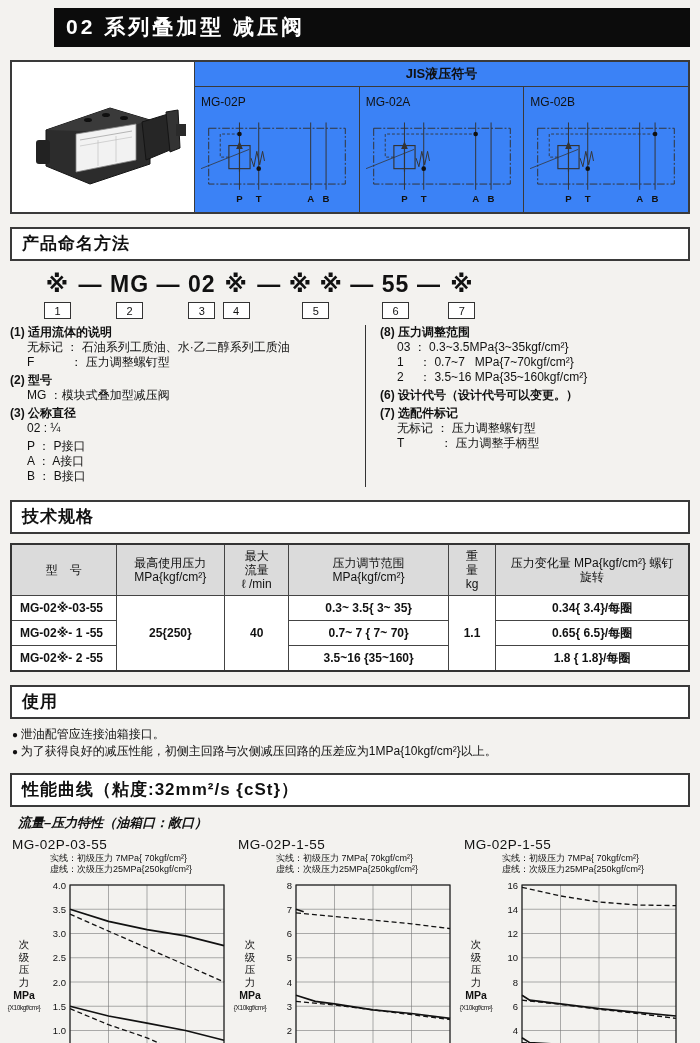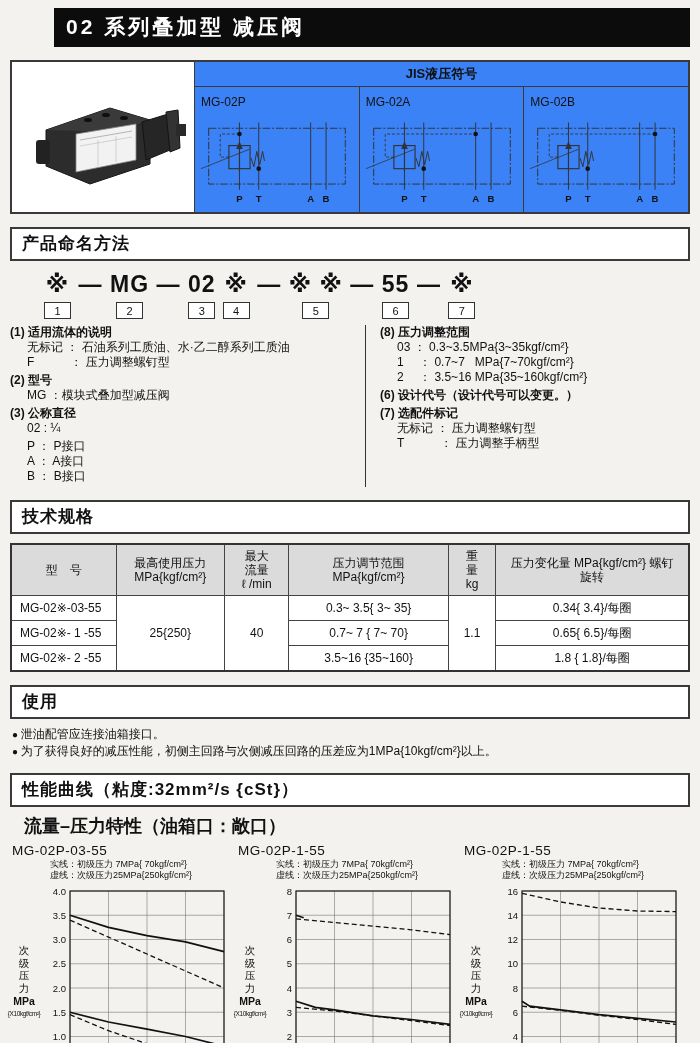--- a/index.html
+++ b/index.html
@@ -47,30 +47,30 @@
   .ncol.right{flex:1;padding-left:14px;}
   .nitem{margin-bottom:3px;}
   .nitem-title{font-weight:bold;line-height:15px;}
   .nitem-line{padding-left:17px;line-height:15px;white-space:pre-wrap;}
 
   
   .spec-table{width:100%;border-collapse:collapse;margin-top:9px;background:#fff;
     border:2px solid #333;font-size:12px;}
   .spec-table th{background:#dbdbdb;border:1px solid #444;padding:4px 14px;font-weight:normal;
     white-space:pre-line;line-height:14px;height:34px;}
-  .spec-table td{border:1px solid #444;text-align:center;padding:3px 4px;height:18px;}
+  .spec-table td{border:1px solid #444;text-align:center;padding:3px 4px;height:18px;font-weight:bold;}
   .spec-table td.model{text-align:left;padding-left:8px;}
 
   
   .usage-bullets{font-size:12px;margin:7px 0 0 2px;}
   .bullet{line-height:16px;}
   .bullet::before{content:"● ";font-size:10px;}
 
   
-  .perf-sub{font-weight:bold;font-size:18px;margin:7px 0 0 14px;}
+  .perf-sub{font-weight:bold;font-size:13px;margin:7px 0 0 8px;font-style:italic;}
   .charts{display:flex;margin-top:2px;}
   .chart-col{width:226px;flex:0 0 auto;}
   .chart-title{font-size:13.5px;margin:3px 0 1px 2px;letter-spacing:0.5px;}
   .chart-legend{font-size:9px;line-height:11px;margin-left:40px;color:#111;}
   .chart-body{display:flex;margin-top:2px;}
   .ylab{width:28px;display:flex;flex-direction:column;align-items:center;justify-content:center;
     margin-top:-34px;font-size:10.5px;line-height:12.5px;text-align:center;flex:0 0 auto;}
   .ylab .unit{font-weight:bold;font-size:10.5px;margin-top:1px;}
   .ylab .sub{font-size:6.5px;letter-spacing:-0.4px;white-space:nowrap;}
 </style>

